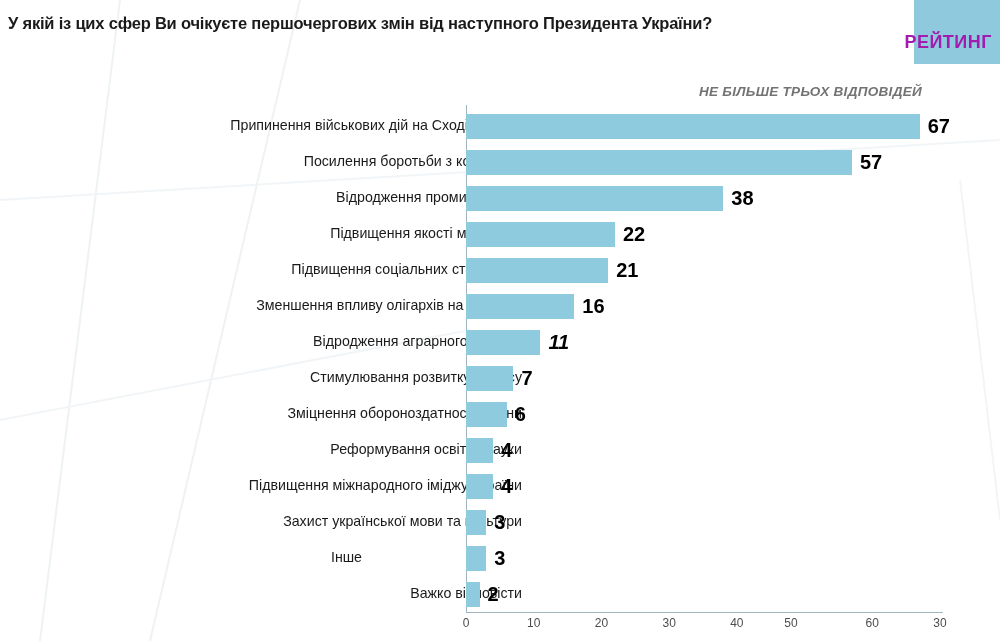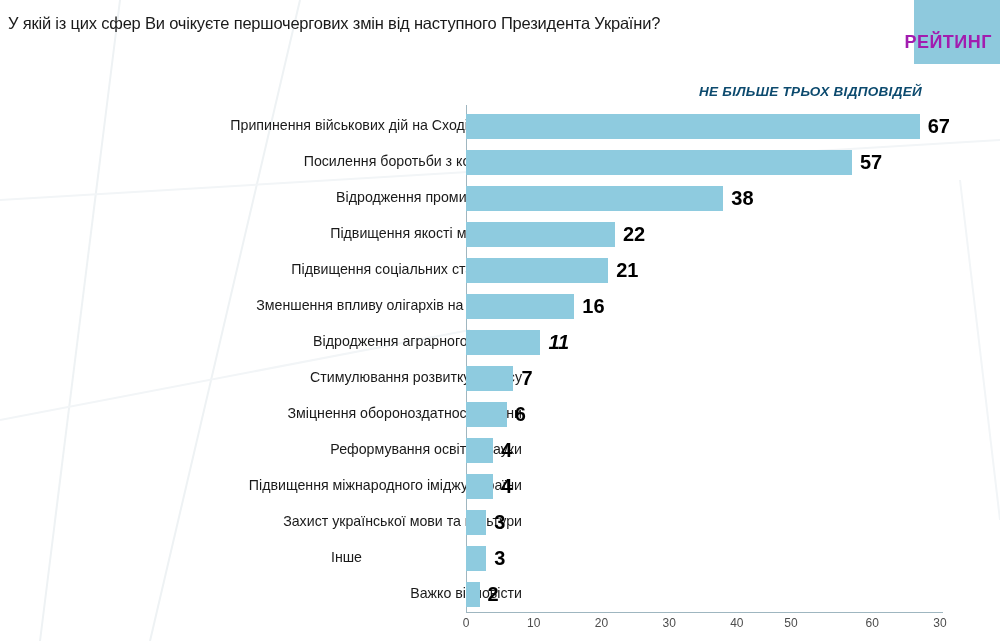--- a/index.html
+++ b/index.html
@@ -22,21 +22,21 @@
     width: 1000px; height: 641px;
     pointer-events: none;
     z-index: 0;
   }
 
   .title {
     position: absolute;
     left: 8px;
     top: 14px;
     font-size: 16.5px;
-    font-weight: normal;
+    font-weight: bold;
     color: #1a1a1a;
     letter-spacing: -0.2px;
     z-index: 3;
   }
 
   .logo-box {
     position: absolute;
     right: 0;
     top: 0;
     width: 86px;
@@ -56,21 +56,21 @@
     padding-left: 28px;
   }
 
   .note {
     position: absolute;
     right: 78px;
     top: 84px;
     font-size: 13.5px;
     font-style: italic;
     font-weight: bold;
-    color: #0c4a6e;
+    color: #737373;
     letter-spacing: 0.3px;
     z-index: 3;
   }
 
   .chart {
     position: absolute;
     left: 0;
     top: 0;
     width: 1000px;
     height: 641px;

